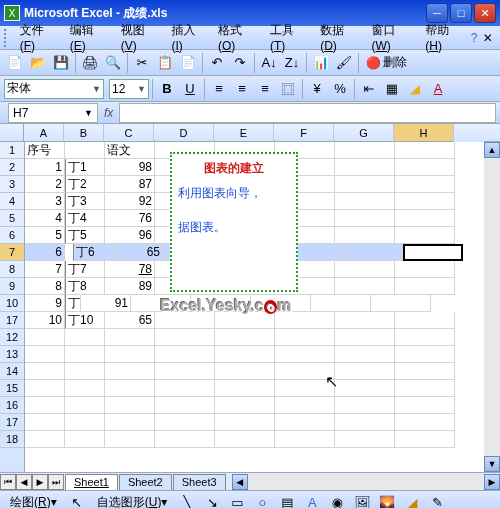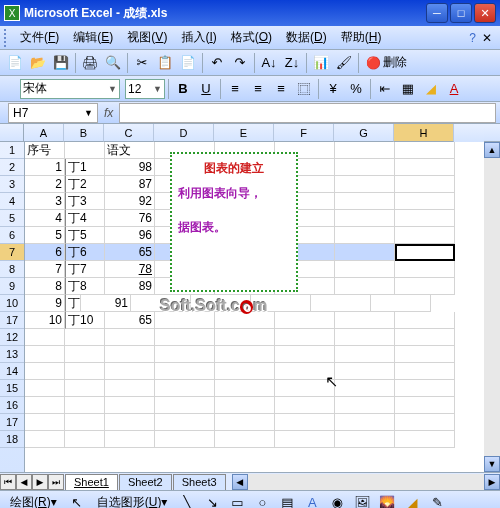--- a/index.html
+++ b/index.html
@@ -12,21 +12,21 @@
 .winbtn.close { background: linear-gradient(#e86050,#c83020); }
 .menubar { background: linear-gradient(#dfeaff,#bcd4ff); height: 24px; display: flex; align-items: center; padding: 0 4px; gap: 2px; border-bottom: 1px solid #9ab; }
 .menubar .grip { width: 6px; height: 18px; border-left: 2px dotted #6a8acc; margin-right: 2px; }
 .menu-item { padding: 2px 6px; cursor: pointer; }
 .menu-item u { text-decoration: underline; }
 .help-icon { margin-left: auto; }
 .toolbar { background: linear-gradient(#dfeaff,#bcd4ff); height: 26px; display: flex; align-items: center; padding: 0 4px; gap: 1px; border-bottom: 1px solid #9ab; }
 .tbtn { width: 22px; height: 22px; display: flex; align-items: center; justify-content: center; cursor: pointer; font-size: 13px; border: 1px solid transparent; }
 .tsep { width: 1px; height: 20px; background: #9ab; margin: 0 2px; }
 .format-bar { background: linear-gradient(#dfeaff,#bcd4ff); height: 26px; display: flex; align-items: center; padding: 0 4px; gap: 1px; border-bottom: 1px solid #9ab; }
-.combo { height: 20px; background: white; border: 1px solid #7a9; display: flex; align-items: center; padding: 0 2px; font-size: 12px; margin-left: 16px; }
+.combo { height: 20px; background: white; border: 1px solid #7a9; display: flex; align-items: center; padding: 0 2px; font-size: 12px; }
 .combo .arrow { margin-left: auto; font-size: 9px; color: #555; padding-left: 4px; }
 .namebox-row { background: linear-gradient(#dfeaff,#bcd4ff); height: 22px; display: flex; align-items: center; border-bottom: 1px solid #9ab; }
 .namebox { width: 90px; height: 20px; background: white; border: 1px solid #aaa; margin-left: 8px; padding: 0 4px; display: flex; align-items: center; }
 .fx { margin: 0 6px; font-style: italic; color: #555; }
 .fbar { flex: 1; height: 20px; background: white; border: 1px solid #aaa; margin-right: 4px; }
 .grid-area { display: flex; height: 330px; }
 .rownums { background: linear-gradient(#e8f0ff,#d4e4ff); border-right: 1px solid #9ab; }
 .rownum { height: 17px; border-bottom: 1px solid #b8c8e0; text-align: center; font-size: 11px; width: 24px; line-height: 17px; }
 .rownum.sel { background: #f0d080; }
 .colheads { display: flex; background: linear-gradient(#e8f0ff,#d4e4ff); height: 18px; }
@@ -34,21 +34,21 @@
 .colhead.sel { background: #f0d080; }
 .gridwrap { flex: 1; position: relative; overflow: hidden; }
 .cells { position: relative; }
 .row { display: flex; height: 17px; }
 .cell { border-right: 1px solid #d4d4d4; border-bottom: 1px solid #d4d4d4; padding: 0 2px; font-size: 12px; line-height: 17px; overflow: hidden; white-space: nowrap; }
 .row.sel .cell { background: #c4d8ff; }
 .cell.r { text-align: right; }
 .cell.active { border: 2px solid #000; line-height: 13px; }
 .callout { position: absolute; border: 2px dotted #2a9a2a; background: white; padding: 6px; }
 .callout .ctitle { color: #d02020; font-weight: bold; text-align: center; margin-bottom: 8px; }
-.callout .cbody { color: #a21caf; font-weight: bold; line-height: 1.4; }
+.callout .cbody { color: #1d4ed8; font-weight: normal; line-height: 1.4; }
 .wm { position: absolute; font-size: 16px; color: #aaa; font-weight: bold; text-shadow: 1px 1px 0 #fff, -1px -1px 0 #666; }
 .cursor { position: absolute; font-size: 16px; color: #000; }
 .tabs-row { height: 18px; background: #dfeaff; display: flex; align-items: center; border-top: 1px solid #9ab; }
 .tabnav { display: flex; }
 .tabnav .nb { width: 16px; height: 16px; border: 1px solid #888; background: #eee; text-align: center; font-size: 9px; cursor: pointer; line-height: 14px; }
 .sheet-tab { background: white; border: 1px solid #888; border-bottom: none; padding: 0 8px; margin-left: 1px; font-size: 11px; cursor: pointer; height: 16px; line-height: 15px; }
 .sheet-tab.inactive { background: #d4e4ff; }
 .hscroll { flex: 1; height: 16px; background: #e8e8e8; margin-left: 6px; display: flex; align-items: center; }
 .sbtn { width: 16px; height: 16px; background: linear-gradient(#ccddff, #9ab8e8); border: 1px solid #6688bb; text-align: center; font-size: 9px; line-height: 14px; cursor: pointer; }
 .drawbar { background: linear-gradient(#dfeaff,#bcd4ff); height: 24px; display: flex; align-items: center; padding: 0 4px; gap: 3px; border-top: 1px solid #9ab; }
@@ -71,21 +71,23 @@
   </div>
 </div>
 
 <div class="menubar">
   <span class="grip"></span>
   <span class="menu-item"><span>文件</span>(<u>F</u>)</span>
   <span class="menu-item"><span>编辑</span>(<u>E</u>)</span>
   <span class="menu-item"><span>视图</span>(<u>V</u>)</span>
   <span class="menu-item"><span>插入</span>(<u>I</u>)</span>
   <span class="menu-item"><span>格式</span>(<u>O</u>)</span>
+  <span class="menu-item"><span>工具</span>(<u>T</u>)</span>
   <span class="menu-item"><span>数据</span>(<u>D</u>)</span>
+  <span class="menu-item"><span>窗口</span>(<u>W</u>)</span>
   <span class="menu-item"><span>帮助</span>(<u>H</u>)</span>
   <span class="help-icon" style="color:#3a6acc">?</span>
   <span style="width:18px;text-align:center">✕</span>
 </div>
 
 <div class="toolbar">
   <span class="tbtn">📄</span>
   <span class="tbtn">📂</span>
   <span class="tbtn">💾</span>
   <span class="tsep"></span>
@@ -243,21 +245,21 @@
           <div class="cell tcell" style="width: 40px;">丁5</div>
           <div class="cell r" style="width: 50px;">96</div>
           <div class="cell" style="width: 60px;"></div>
           <div class="cell" style="width: 60px;"></div>
           <div class="cell" style="width: 60px;"></div>
           <div class="cell" style="width: 60px;"></div>
           <div class="cell" style="width: 60px;"></div>
         </div>
         <div class="row sel">
           <div class="cell r" style="width: 40px;">6</div>
-          <div class="cell tcell" style="width: 40px;">丁6</div>
+          <div class="cell tcell" style="width: 40px; margin-left: 8px;">丁6</div>
           <div class="cell r" style="width: 50px;">65</div>
           <div class="cell" style="width: 60px;"></div>
           <div class="cell" style="width: 60px;"></div>
           <div class="cell" style="width: 60px;"></div>
           <div class="cell" style="width: 60px;"></div>
           <div class="cell active" style="width: 60px; background: rgb(255, 255, 255);"></div>
         </div>
         <div class="row">
           <div class="cell r" style="width: 40px;">7</div>
           <div class="cell tcell" style="width: 40px;">丁7</div>
@@ -370,21 +372,21 @@
         </div>
       </div>
     <div class="callout" style="left:145px;top:10px;width:128px;height:140px">
       <div class="ctitle">图表的建立</div>
       <div class="cbody">
         <span>利用图表向导，</span><br>
         <br>
         <span>据图表。</span>
       </div>
     </div>
-    <div class="wm" style="left:135px;top:155px"><span>Soft.Soft.c</span><span style="background:#c00;color:#fff;border-radius:50%;padding:0 3px;font-size:12px">o</span>m</div>
+    <div class="wm" style="left:135px;top:155px"><span>Excel.Yesky.c</span><span style="background:#c00;color:#fff;border-radius:50%;padding:0 3px;font-size:12px">o</span>m</div>
     <div class="cursor" style="left:300px;top:230px">↖</div>
   </div>
   <div class="vscroll">
     <div class="sbtn">▲</div>
     <div class="track"></div>
     <div class="sbtn">▼</div>
   </div>
 </div>
 
 <div class="tabs-row">

